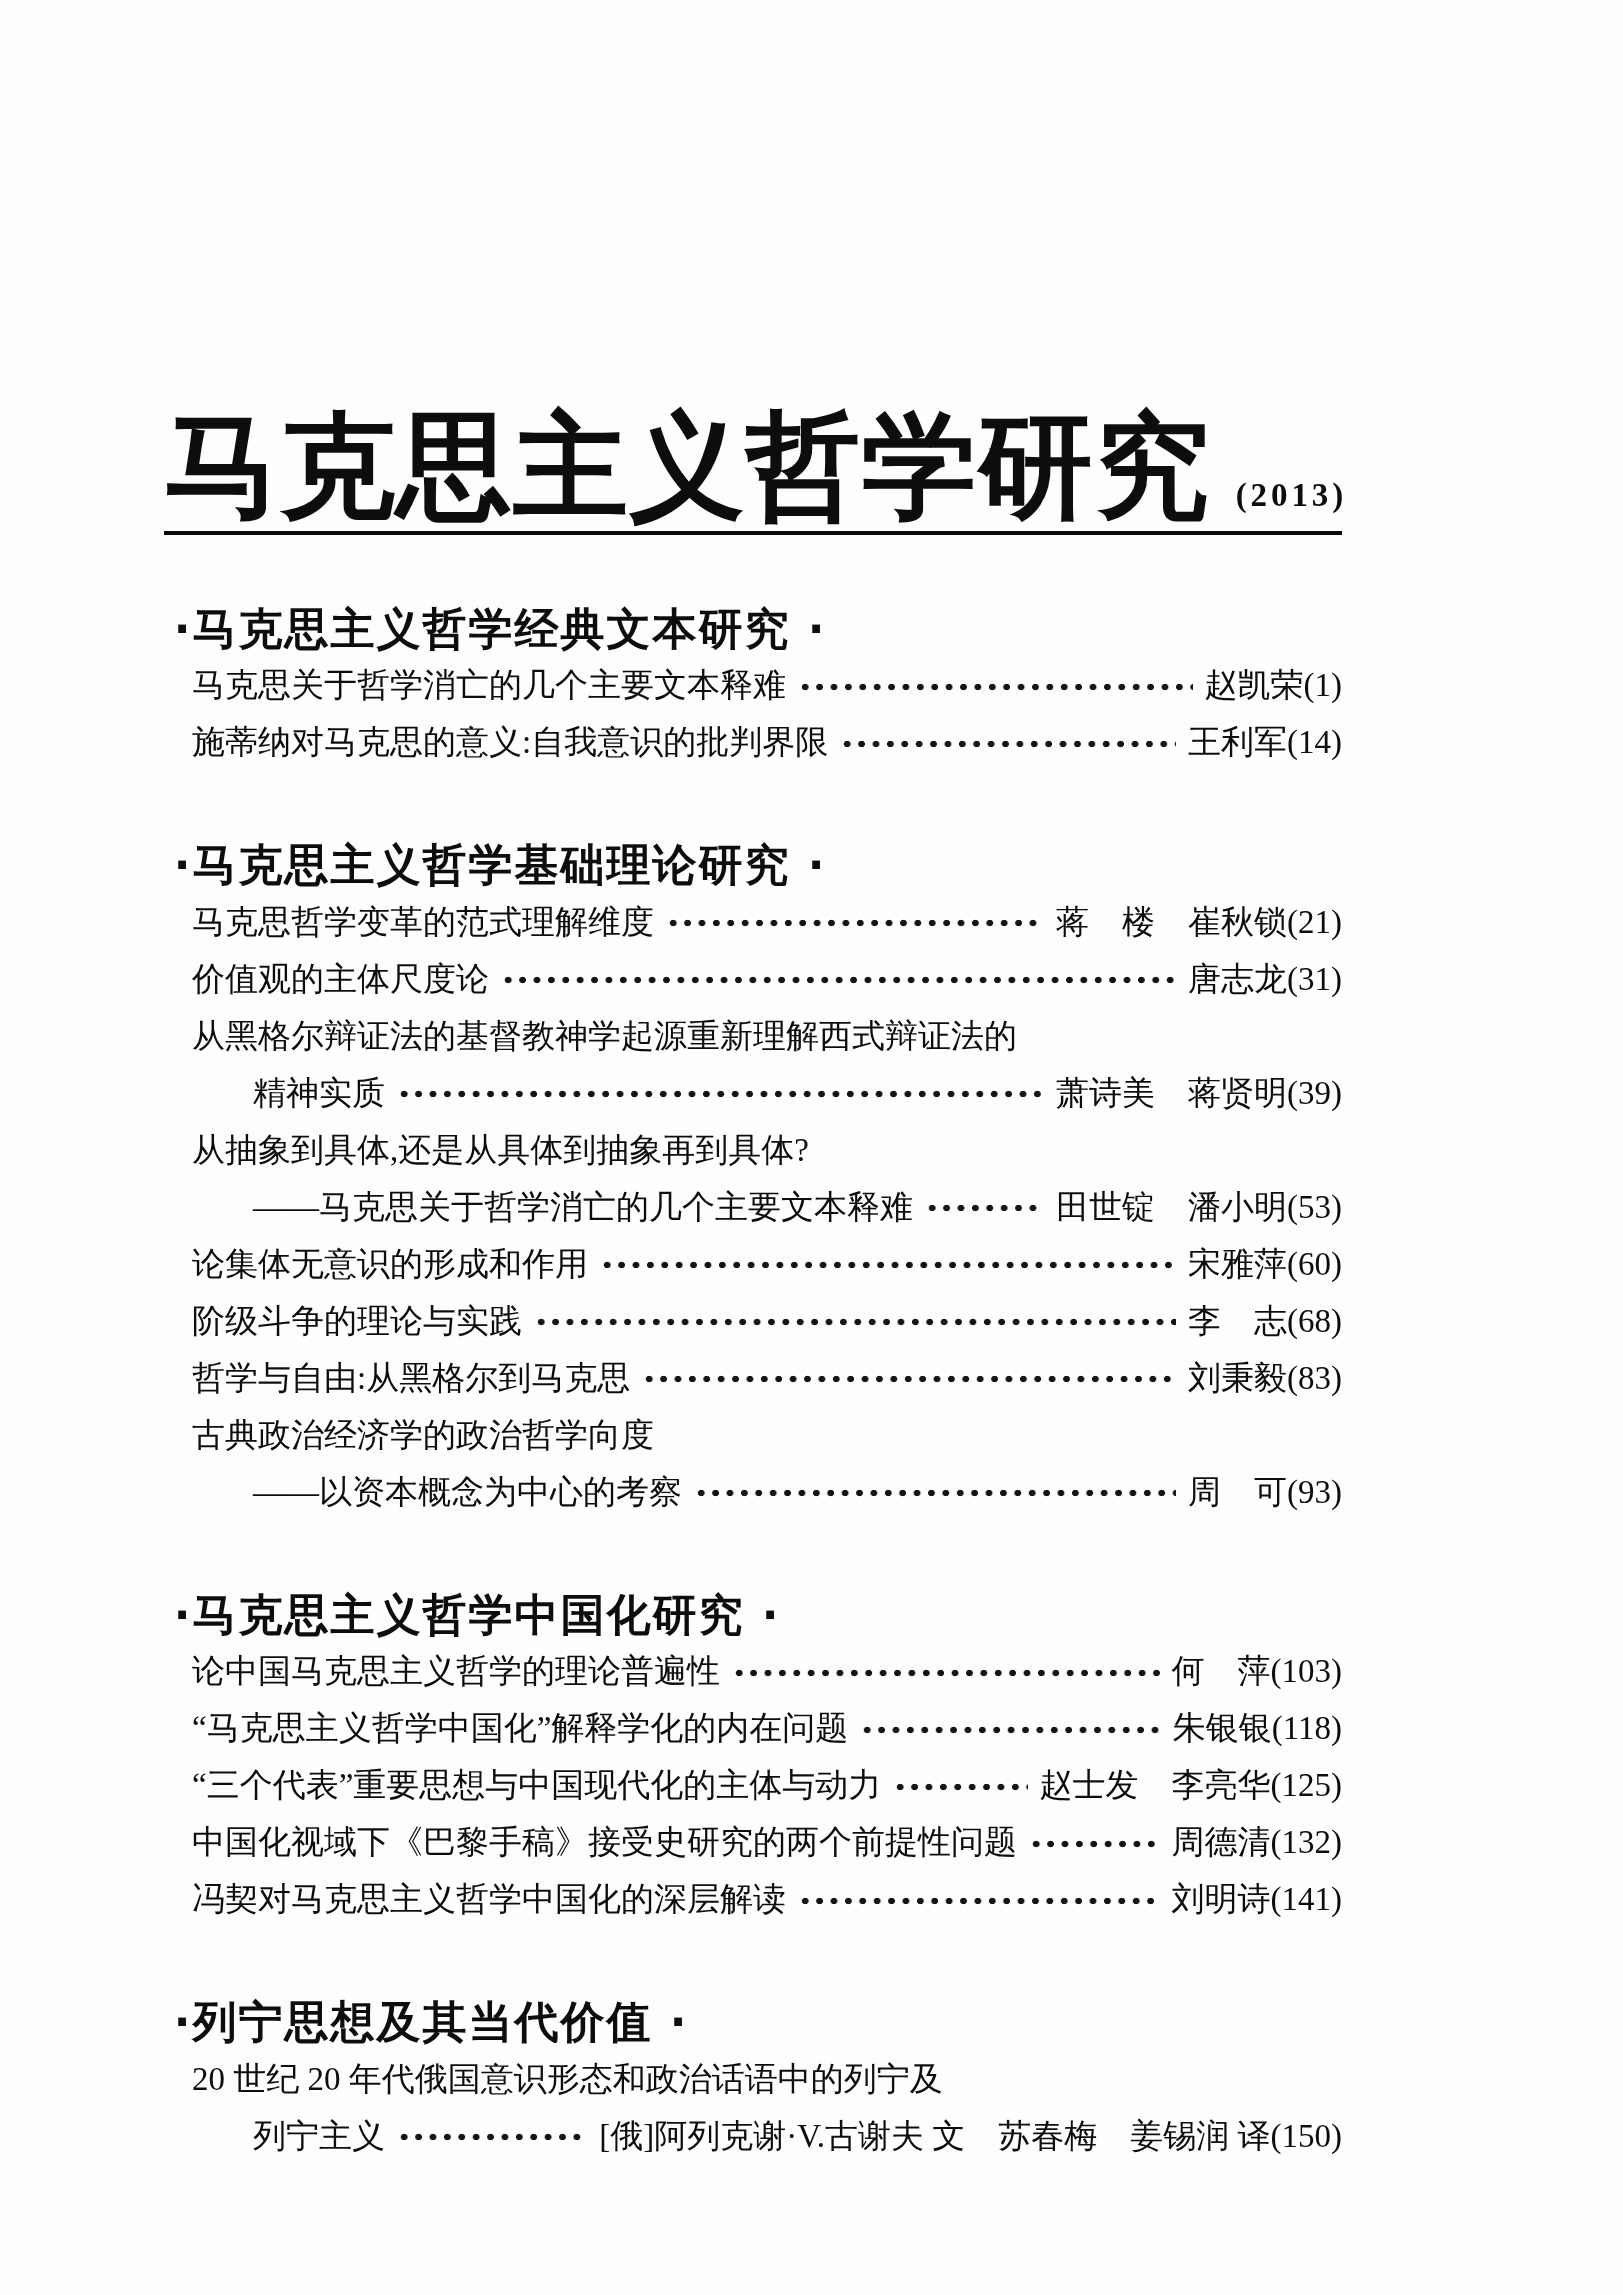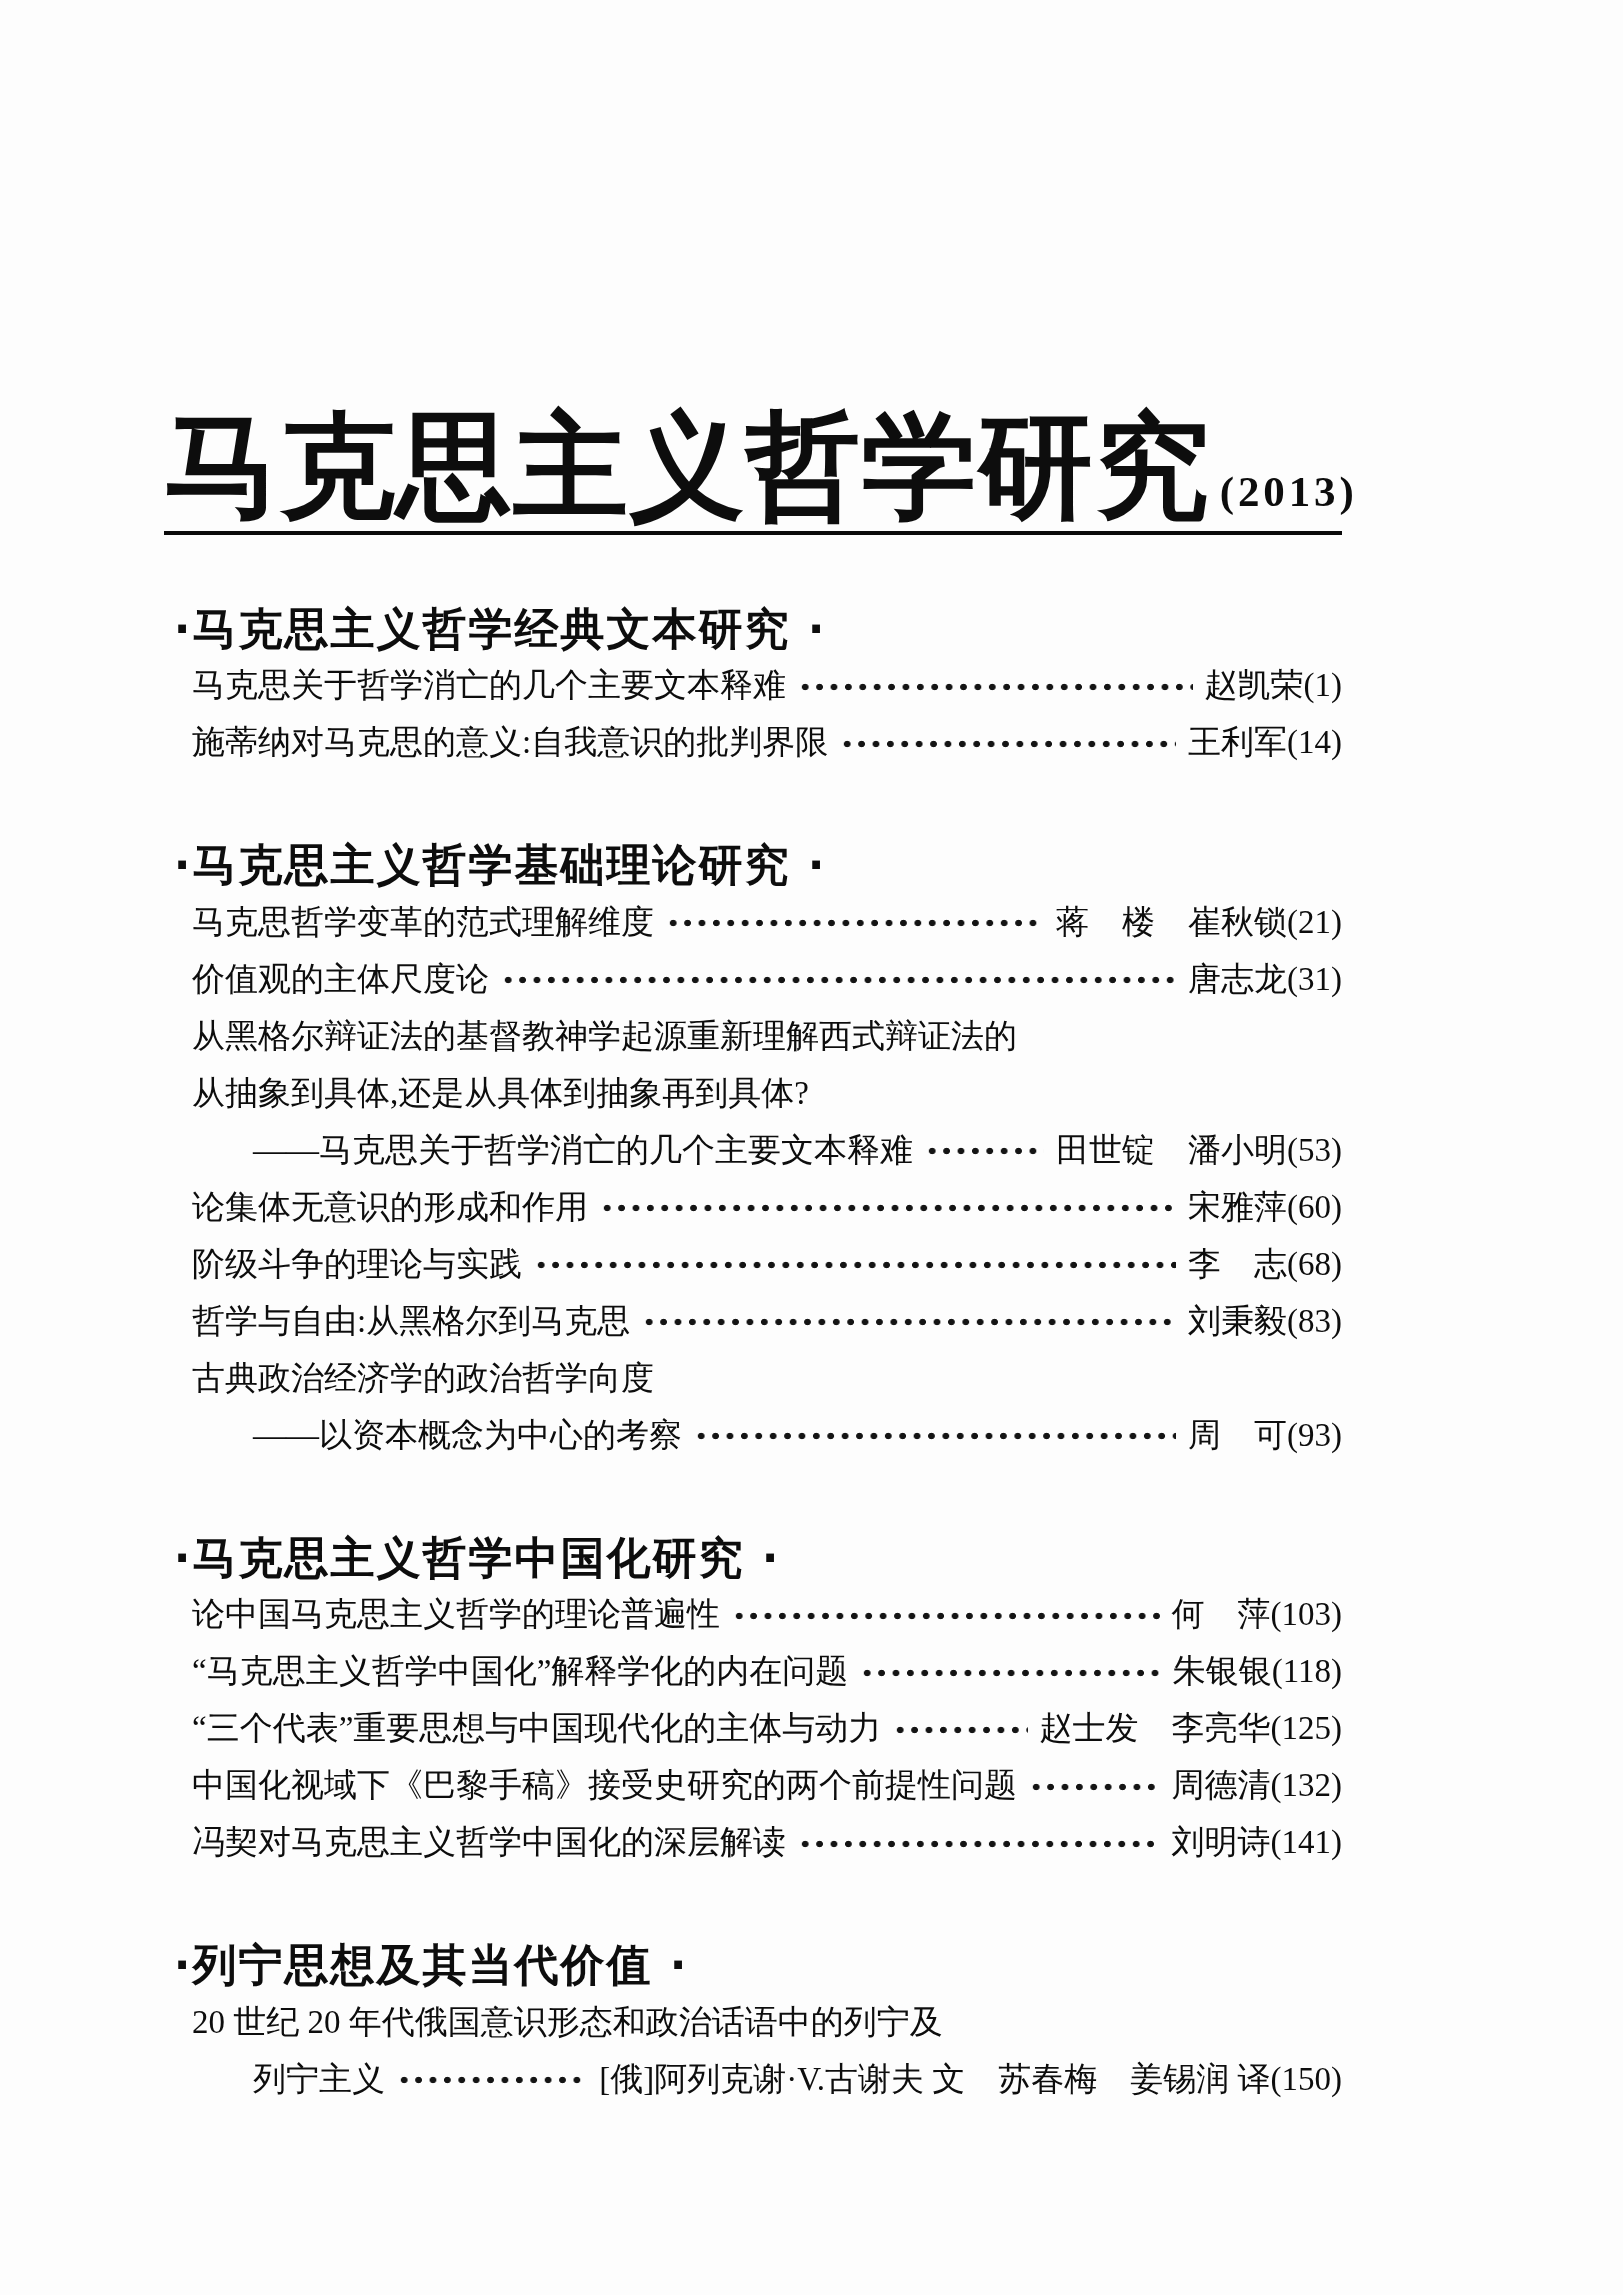--- a/index.html
+++ b/index.html
@@ -30,24 +30,24 @@
   .masthead .title {
     margin: 0;
     font-size: 115px;
     line-height: 1;
     font-weight: bold;
     letter-spacing: 1.3px;
     font-family: "DejaVu Serif", "Liberation Serif", serif;
     white-space: nowrap;
   }
   .masthead .year {
-    font-size: 43px;
+    font-size: 33px;
     font-weight: bold;
     letter-spacing: 3.9px;
-    margin-left: 9px;
+    margin-left: 25px;
     white-space: nowrap;
   }
   .sec-heading {
     margin: 72px 0 6.5px 9.8px;
     font-size: 44px;
     line-height: 1;
     font-weight: bold;
     letter-spacing: 2px;
     font-family: "DejaVu Sans", "Liberation Sans", sans-serif;
     white-space: pre;
@@ -102,20 +102,25 @@
       <span class="leader"></span>
       <span class="a">蒋　楼　崔秋锁(21)</span>
     </div>
     <div class="line">
       <span class="t">价值观的主体尺度论</span>
       <span class="leader"></span>
       <span class="a">唐志龙(31)</span>
     </div>
     <div class="line">
       <span class="t">从黑格尔辩证法的基督教神学起源重新理解西式辩证法的</span>
+    </div>
+    <div class="line indent">
+      <span class="t">精神实质</span>
+      <span class="leader"></span>
+      <span class="a">萧诗美　蒋贤明(39)</span>
     </div>
     <div class="line">
       <span class="t">从抽象到具体,还是从具体到抽象再到具体?</span>
     </div>
     <div class="line indent">
       <span class="t">——马克思关于哲学消亡的几个主要文本释难</span>
       <span class="leader"></span>
       <span class="a">田世锭　潘小明(53)</span>
     </div>
     <div class="line">

